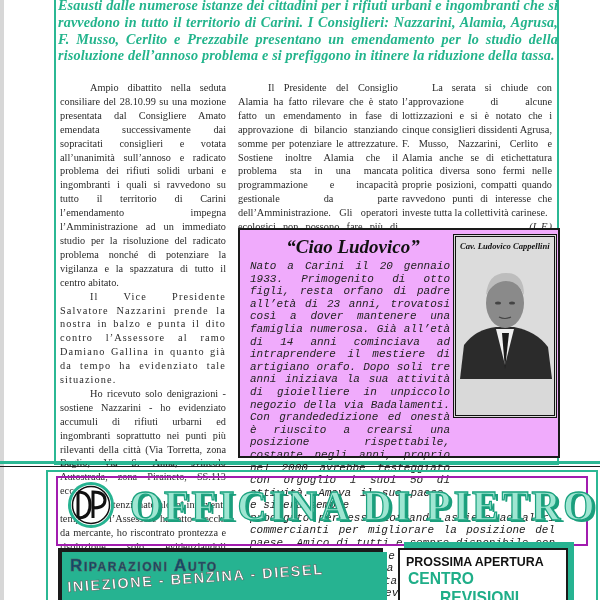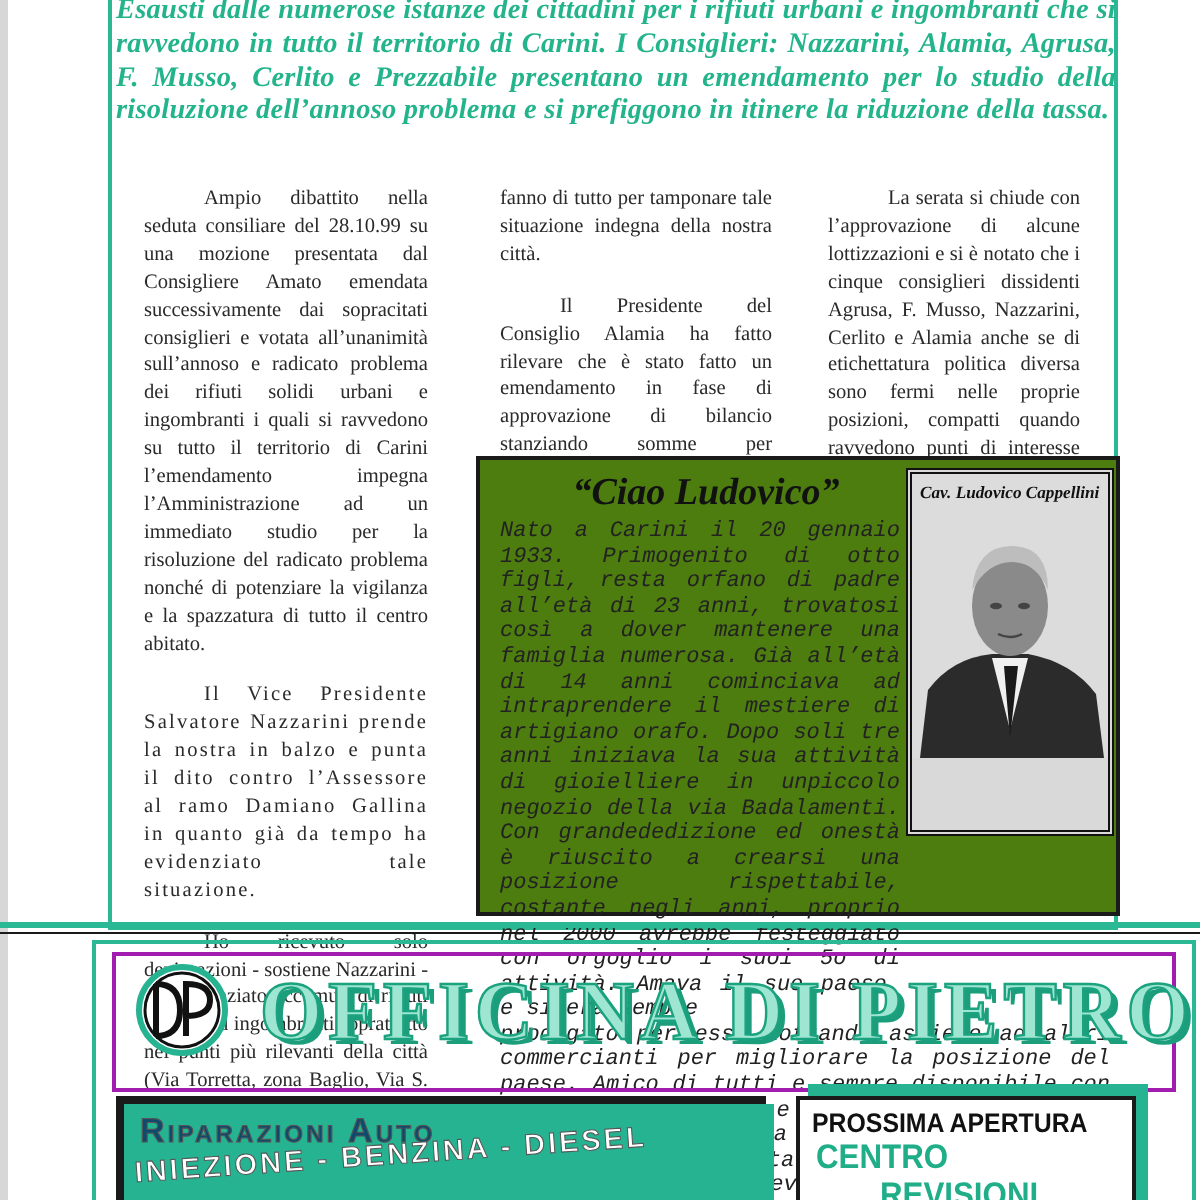--- a/index.html
+++ b/index.html
@@ -16,30 +16,30 @@
   }
   .lead {
     position:absolute; left:58px; top:-3px; width:500px;
     font-family:"Liberation Serif", serif; font-style:italic; font-weight:bold;
     color:#23b48c; font-size:14.2px; line-height:16.8px; text-align:justify;
     letter-spacing:0.15px;
   }
   .col {
     position:absolute; font-size:10.3px; line-height:13.9px; text-align:justify; color:#2a2a2a;
   }
-  .col p { margin:12px; text-indent:30px; }
+  .col p { margin:0; text-indent:30px; }
   .col1 { left:60px; top:81px; width:166px; }
   .col2 { left:238px; top:81px; width:160px; }
   .col3 { left:402px; top:81px; width:150px; }
   .sig { float:right; font-style:italic; }
   .spaced { letter-spacing:1.1px; }
 
   .ciao-box {
     position:absolute; left:238px; top:228px; width:322px; height:230px;
-    border:2px solid #1a1a1a; box-sizing:border-box; background:#4d7c0f;
+    border:2px solid #1a1a1a; box-sizing:border-box; background:#f0abfc;
   }
   .ciao-title {
     position:absolute; left:18px; top:6px; width:190px; text-align:center;
     font-family:"Liberation Serif", serif; font-style:italic; font-weight:bold;
     font-size:19px; color:#111;
   }
   .ciao-text {
     position:absolute; left:10px; top:30px; width:305px;
     font-style:italic; font-size:11px; line-height:12.6px; color:#222; text-align:justify;font-family:Liberation Mono, monospace;
   }
@@ -123,21 +123,20 @@
 <div class="lead">Esausti dalle numerose istanze dei cittadini per i rifiuti urbani e ingombranti che si ravvedono in tutto il territorio di Carini. I Consiglieri: Nazzarini, Alamia, Agrusa, F. Musso, Cerlito e Prezzabile presentano un emendamento per lo studio della risoluzione dell’annoso problema e si prefiggono in itinere la riduzione della tassa.</div>
 
 <div class="col col1">
   <p>Ampio dibattito nella seduta consiliare del 28.10.99 su una mozione presentata dal Consigliere Amato emendata successivamente dai sopracitati consiglieri e votata all’unanimità sull’annoso e radicato problema dei rifiuti solidi urbani e ingombranti i quali si ravvedono su tutto il territorio di Carini l’emendamento impegna l’Amministrazione ad un immediato studio per la risoluzione del radicato problema nonché di potenziare la vigilanza e la spazzatura di tutto il centro abitato.</p>
   <p class="spaced">Il Vice Presidente Salvatore Nazzarini prende la nostra in balzo e punta il dito contro l’Assessore al ramo Damiano Gallina in quanto già da tempo ha evidenziato tale situazione.</p>
   <p>Ho ricevuto solo denigrazioni - sostiene Nazzarini - ho evidenziato accumuli di rifiuti urbarni ed ingombranti soprattutto nei punti più rilevanti della città (Via Torretta, zona Baglio, Via S. Anna, svincolo Autostrada, zona Piraineto, SS.113 ecc.).</p>
   <p>Ho attenzionato alcuni interventi tempestivi, l’Assessore ha fatto orecchi da mercante, ho riscontrato prontezza e risoluzione solo evidenziandoli direttamente agli operatori ecologici dei quali ne cito uno Sig. Lo Cricchio e a questi vanno i miei ringraziamenti e complimenti in quanto ravvedo che</p>
 </div>
 
 <div class="col col2">
-  <p style="text-indent:0">fanno di tutto  per tamponare tale situazione indegna della nostra città.</p>
   <p>Il Presidente del Consiglio Alamia ha fatto rilevare che è stato fatto un emendamento in fase di approvazione di bilancio stanziando somme per potenziare le attrezzature. Sostiene inoltre Alamia che il problema sta in una mancata programmazione e incapacità gestionale da parte dell’Amministrazione. Gli operatori ecologici non possono fare più di tanto.</p>
 </div>
 
 <div class="col col3">
   <p><span>La serata si chiude con l’approvazione di alcune lottizzazioni e si è notato che i cinque consiglieri dissidenti Agrusa, F. Musso, Nazzarini, Cerlito e Alamia anche se di etichettatura politica diversa sono fermi nelle proprie posizioni, compatti quando ravvedono punti di interesse che investe tutta la collettività carinese.</span> <span class="sig">(L.F.)</span></p>
 </div>
 
 <div class="ciao-box">
   <div class="ciao-title">“Ciao Ludovico”</div>
   <div class="photo">

